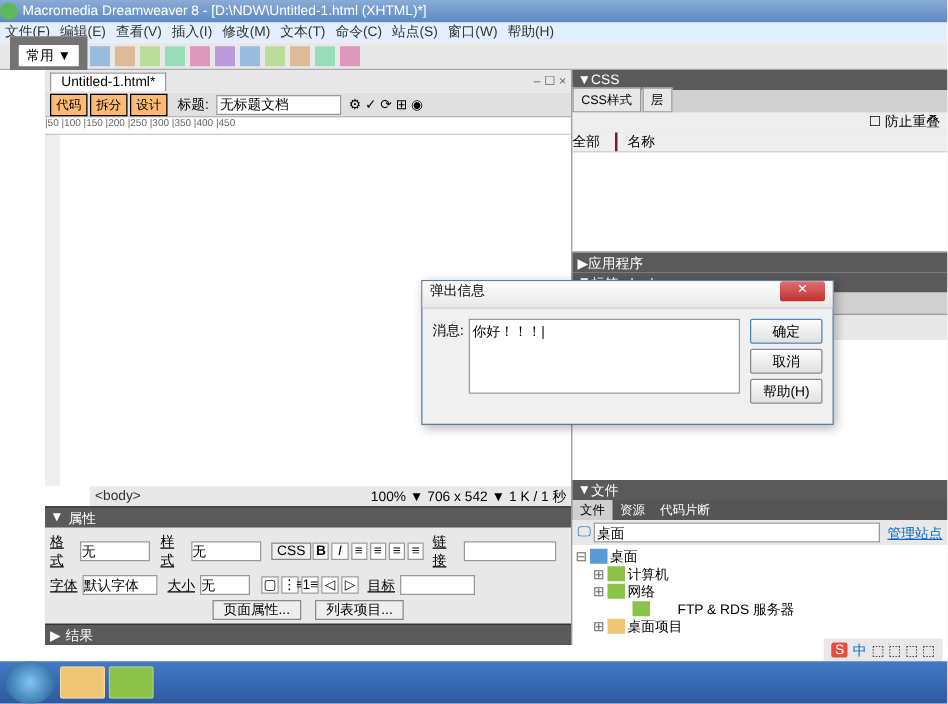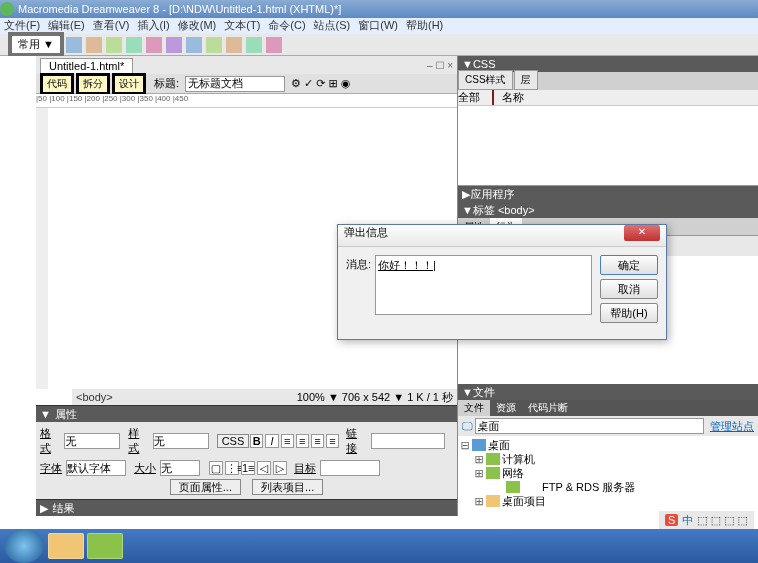--- a/index.html
+++ b/index.html
@@ -2,29 +2,29 @@
 <html><head>
 <meta charset="utf-8">
 <style>
 * { margin: 0; padding: 0; box-sizing: border-box; font-family: "Microsoft YaHei", sans-serif; font-size: 11px; }
 body { width: 758px; height: 563px; background: #fff; overflow: hidden; position: relative; }
 .titlebar { height: 18px; background: linear-gradient(#8aabd4, #5c8ac4); color: #fff; display: flex; align-items: center; padding: 0 0; }
 .titlebar .logo { width: 14px; height: 14px; background: #5cb85c; border-radius: 50%; margin-right: 4px; }
 .menubar { height: 16px; background: #e3efff; display: flex; padding: 0 4px; }
 .menubar span { margin-right: 8px; color: #333; cursor: default; }
 .toolbar1 { height: 22px; background: #e8e8e8; display: flex; align-items: center; padding: 0 8px; border-bottom: 1px solid #aaa; }
-.toolbar1 .dropdown { border: 4px solid #737373; padding: 1px 6px; background: #fff; }
+.toolbar1 .dropdown { border: 7px solid #737373; padding: 1px 6px; background: #fff; }
 .toolbar1 .icon { width: 16px; height: 16px; margin: 0 2px; display: inline-block; }
 .main-area { display: flex; height: 460px; }
 .left-pane { width: 457px; background: #fff; display: flex; flex-direction: column; padding-left: 36px; }
 .doc-tab { height: 18px; background: #e8e8e8; display: flex; align-items: center; padding: 0 4px; }
 .doc-tab .tab { background: #fff; border: 1px solid #999; border-bottom: none; padding: 1px 8px; }
 .doc-tab .closers { margin-left: auto; font-size: 10px; color: #666; }
 .doc-toolbar { height: 20px; background: #e0e0e0; display: flex; align-items: center; padding: 0 4px; border-bottom: 1px solid #aaa; }
-.doc-toolbar .btn { border: 3px solid #000000; background: #fef9c3; padding: 1px 4px; margin-right: 2px; font-size: 10px; }
+.doc-toolbar .btn { border: 1px solid #000000; background: #fdba74; padding: 1px 4px; margin-right: 2px; font-size: 10px; }
 .doc-toolbar .title-input { border: 1px solid #999; background: #fff; width: 100px; height: 16px; padding: 0 2px; }
 .ruler { height: 14px; background: #fff; border-bottom: 1px solid #ccc; font-size: 8px; color: #666; overflow: hidden; }
 .canvas { flex: 1; background: #fff; border-left: 12px solid #eee; }
 .status { height: 16px; background: #e8e8e8; display: flex; align-items: center; padding: 0 4px; font-size: 10px; margin-left: 36px; }
 .status .body { color: #333; }
 .status .right { margin-left: auto; }
 .panel { background: #5a5a5a; color: #fff; border-top: 1px solid #333; }
 .panel-header { height: 16px; display: flex; align-items: center; padding: 0 4px; font-size: 10px; }
 .panel-header .tri { margin-right: 4px; }
 .props { background: #e8e8e8; padding: 4px; color: #000; }
@@ -63,21 +63,21 @@
 .taskbar .start { width: 40px; height: 34px; background: radial-gradient(circle, #7fc5f0, #1a5490); border-radius: 50%; margin: 0 4px; }
 .taskbar .tbtn { width: 36px; height: 26px; background: rgba(255,255,255,0.15); border: 1px solid rgba(255,255,255,0.3); margin-right: 3px; border-radius: 2px; }
 .tray { position: absolute; right: 4px; bottom: 34px; height: 18px; display: flex; align-items: center; background: rgba(230,230,230,0.9); padding: 0 4px; }
 .tray span { margin: 0 2px; font-size: 11px; }
 .dialog { position: absolute; left: 337px; top: 224px; width: 330px; height: 116px; background: #f0f0f0; border: 1px solid #5b7aa8; box-shadow: 2px 2px 8px rgba(0,0,0,0.3); }
 .dialog-title { height: 22px; background: linear-gradient(#fdfdfd, #e8e8e8); display: flex; align-items: flex-start; padding: 0 6px; border-bottom: 1px solid #ccc; }
 .dialog-title .close { margin-left: auto; width: 36px; height: 16px; background: linear-gradient(#e07070, #c03030); color: #fff; text-align: center; border-radius: 2px; font-size: 10px; line-height: 14px; }
 .dialog-body { display: flex; padding: 8px; }
 .dialog-left { flex: 1; display: flex; }
 .dialog-left label { margin-right: 4px; margin-top: 2px; }
-.dialog-left textarea { flex: 1; height: 60px; border: 1px solid #999; resize: none; padding: 2px; font-family: inherit; text-decoration: underline; }
+.dialog-left textarea { flex: 1; height: 60px; border: 1px solid #999; resize: none; padding: 2px; font-family: inherit; }
 .dialog-btns { width: 58px; margin-left: 8px; }
 .dialog-btns button { width: 100%; height: 20px; margin-bottom: 4px; border: 1px solid #888; background: linear-gradient(#fdfdfd, #e0e0e0); border-radius: 2px; }
 .dialog-btns button.primary { border-color: #4a80c0; }
 </style>
 </head>
 <body>
 
 <div class="titlebar">
   <span class="logo"></span>
   <span>Macromedia Dreamweaver 8 - [D:\NDW\Untitled-1.html (XHTML)*]</span>
@@ -181,20 +181,21 @@
 
   <div class="right-pane">
     <div class="r-panel-h">
         <span>▼ </span>
         <span>CSS</span>
       </div>
     <div class="css-tabs">
       <span class="tab">CSS样式</span>
       <span class="tab">层</span>
     </div>
+    <div class="css-opt"><label>☐ <span>防止重叠</span></label></div>
     <div class="css-header">
       <span class="col1">全部</span>
       <span class="col2">名称</span>
     </div>
     <div class="css-body"></div>
     <div class="r-panel-h">
         <span>▶ </span>
         <span>应用程序</span>
       </div>
     <div class="r-panel-h">

